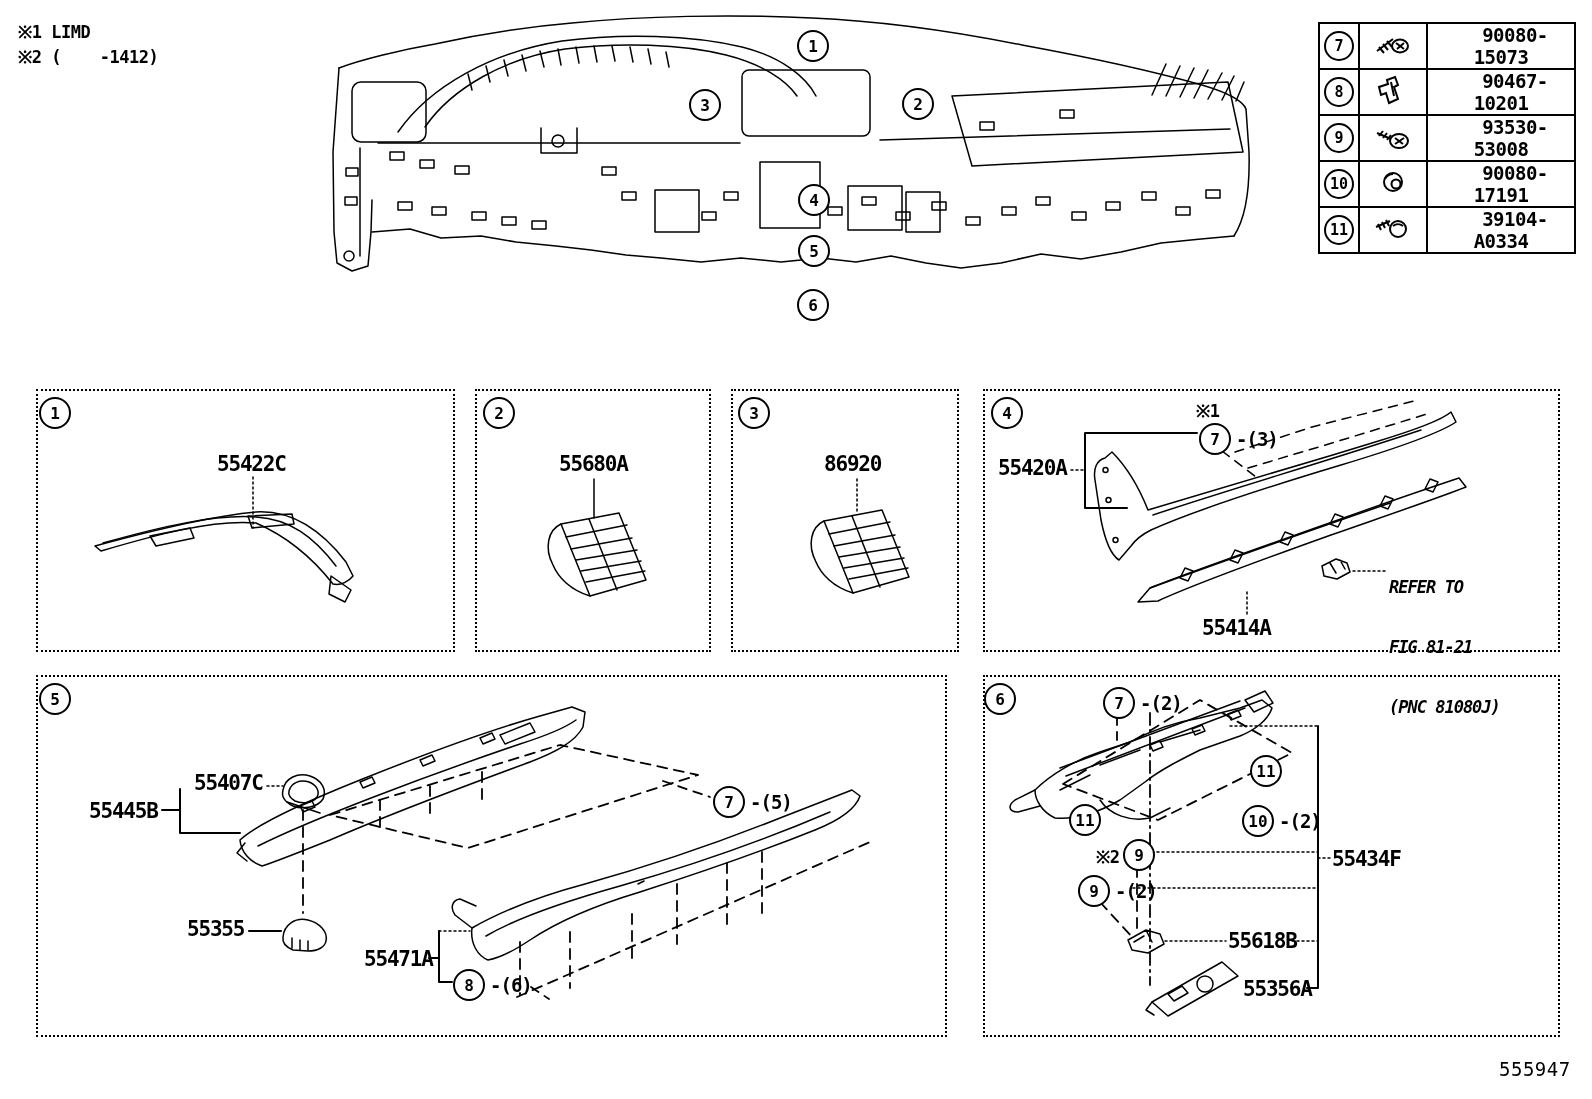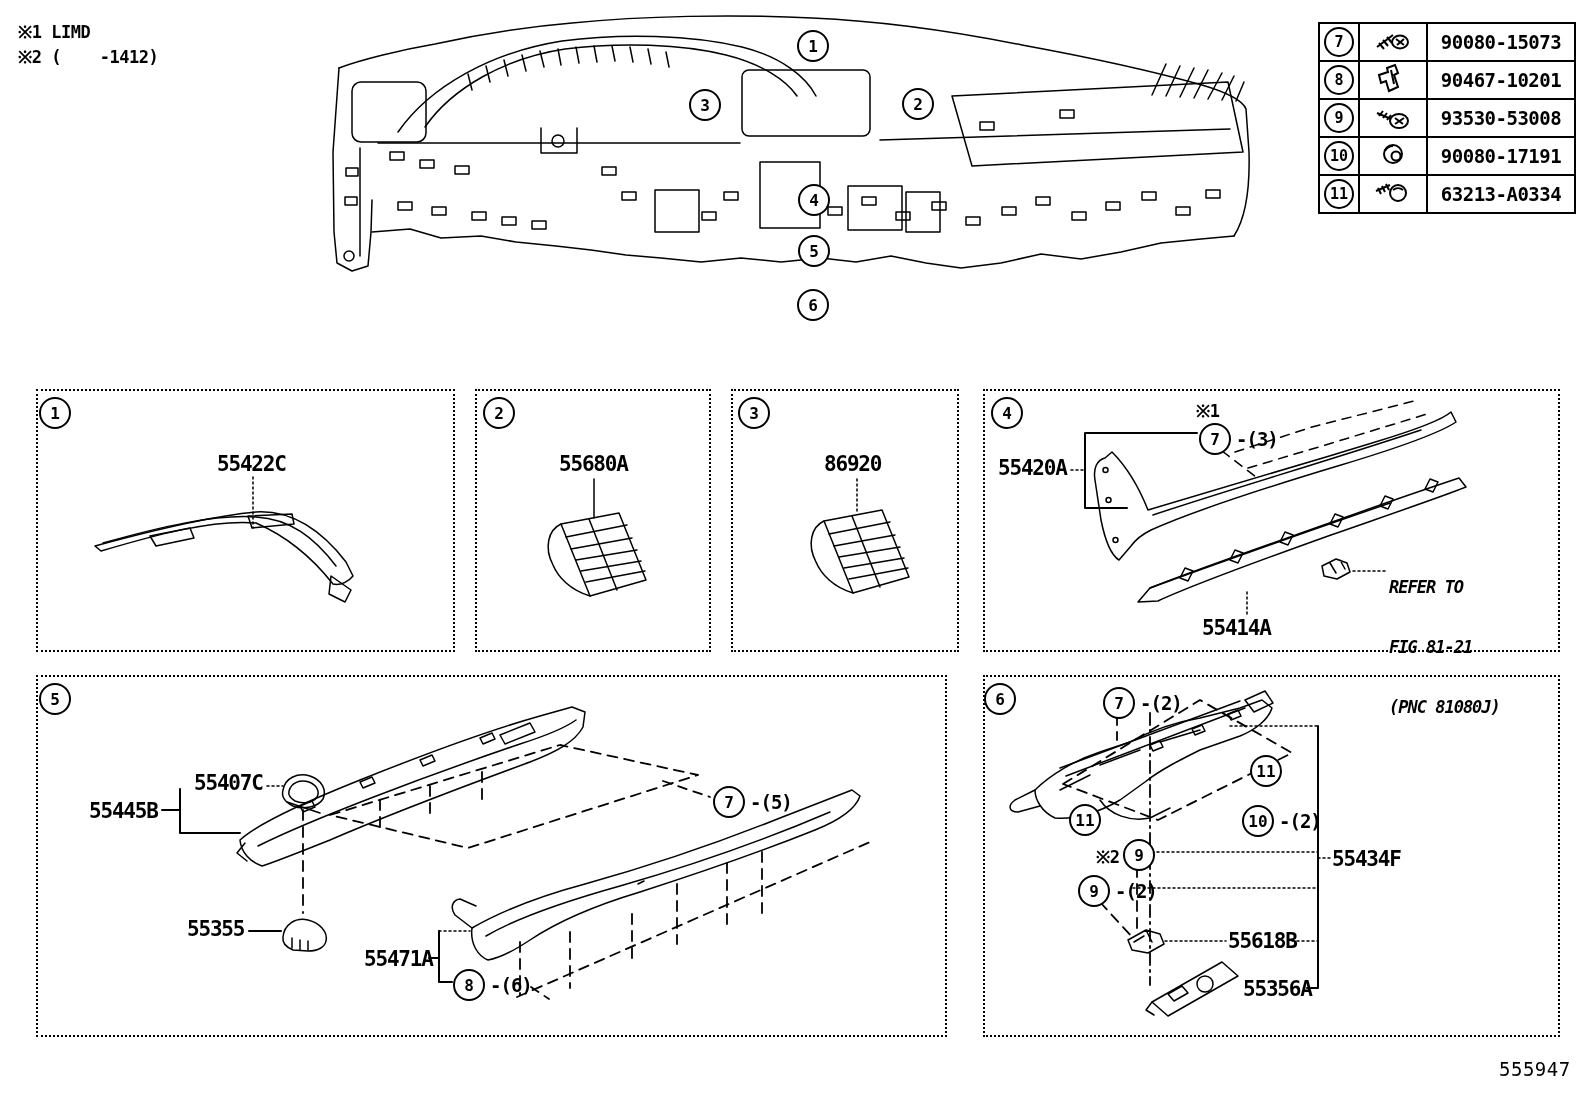--- a/index.html
+++ b/index.html
@@ -17,21 +17,21 @@
         white-space:pre;z-index:5;}
   .refer{position:absolute;font:bold 17px "DejaVu Sans Mono",monospace;letter-spacing:-1px;
          line-height:20px;white-space:pre;z-index:5;}
   .docnum{position:absolute;font:19px "DejaVu Sans Mono",monospace;letter-spacing:0.5px;z-index:5;margin-left:12px;}
   table.ftable{position:absolute;left:1318px;top:22px;border-collapse:collapse;
                border:2px dotted #000;z-index:5;background:#fff;}
   table.ftable td{border:2px solid #000;padding:0;height:36px;text-align:center;vertical-align:middle;}
   td.fc1{width:38px;}  td.fc2{width:66px;}  td.fc3{width:146px;}
   .tbadge{display:inline-flex;width:26px;height:26px;border:2px solid #000;border-radius:50%;
           align-items:center;justify-content:center;font:bold 15px "DejaVu Sans Mono",monospace;}
-  .pnum{font:bold 19px "DejaVu Sans Mono",monospace;letter-spacing:-0.5px;}
+  .pnum{font:bold 19px "DejaVu Sans Mono",monospace;letter-spacing:-0.5px;margin-left:28px;}
 </style>
 </head>
 <body>
 
 <div id="stage">
 
   <svg class="art" width="1592" height="1099" viewBox="0 0 1592 1099">
     <g stroke="#000" fill="none" stroke-width="1.5" stroke-linecap="round" stroke-linejoin="round">
 
       <g>
@@ -234,21 +234,21 @@
     <tr>
       <td class="fc1"><span class="tbadge">11</span></td>
       <td class="fc2"><svg width="44" height="30" viewBox="0 0 44 30">
               <g stroke="#000" fill="none" stroke-width="2">
                 <path d="M5,14 L19,8"></path>
                 <path d="M7,11 l3,6 M11,9 l3,6 M15,7 l3,6"></path>
                 <circle cx="27" cy="16" r="8"></circle>
                 <path d="M22,13 a8,8 0 0 1 10,0"></path>
               </g>
             </svg></td>
-      <td class="fc3"><span class="pnum">63213-A0334</span></td>
+      <td class="fc3"><span class="pnum">39104-A0334</span></td>
     </tr>
   </tbody>
     </table>
 
   <div class="badge" style="left:797px;top:30px;">1</div>
   <div class="badge" style="left:902px;top:88px;">2</div>
   <div class="badge" style="left:689px;top:89px;">3</div>
   <div class="badge" style="left:798px;top:184px;">4</div>
   <div class="badge" style="left:798px;top:235px;">5</div>
   <div class="badge" style="left:797px;top:289px;">6</div>

